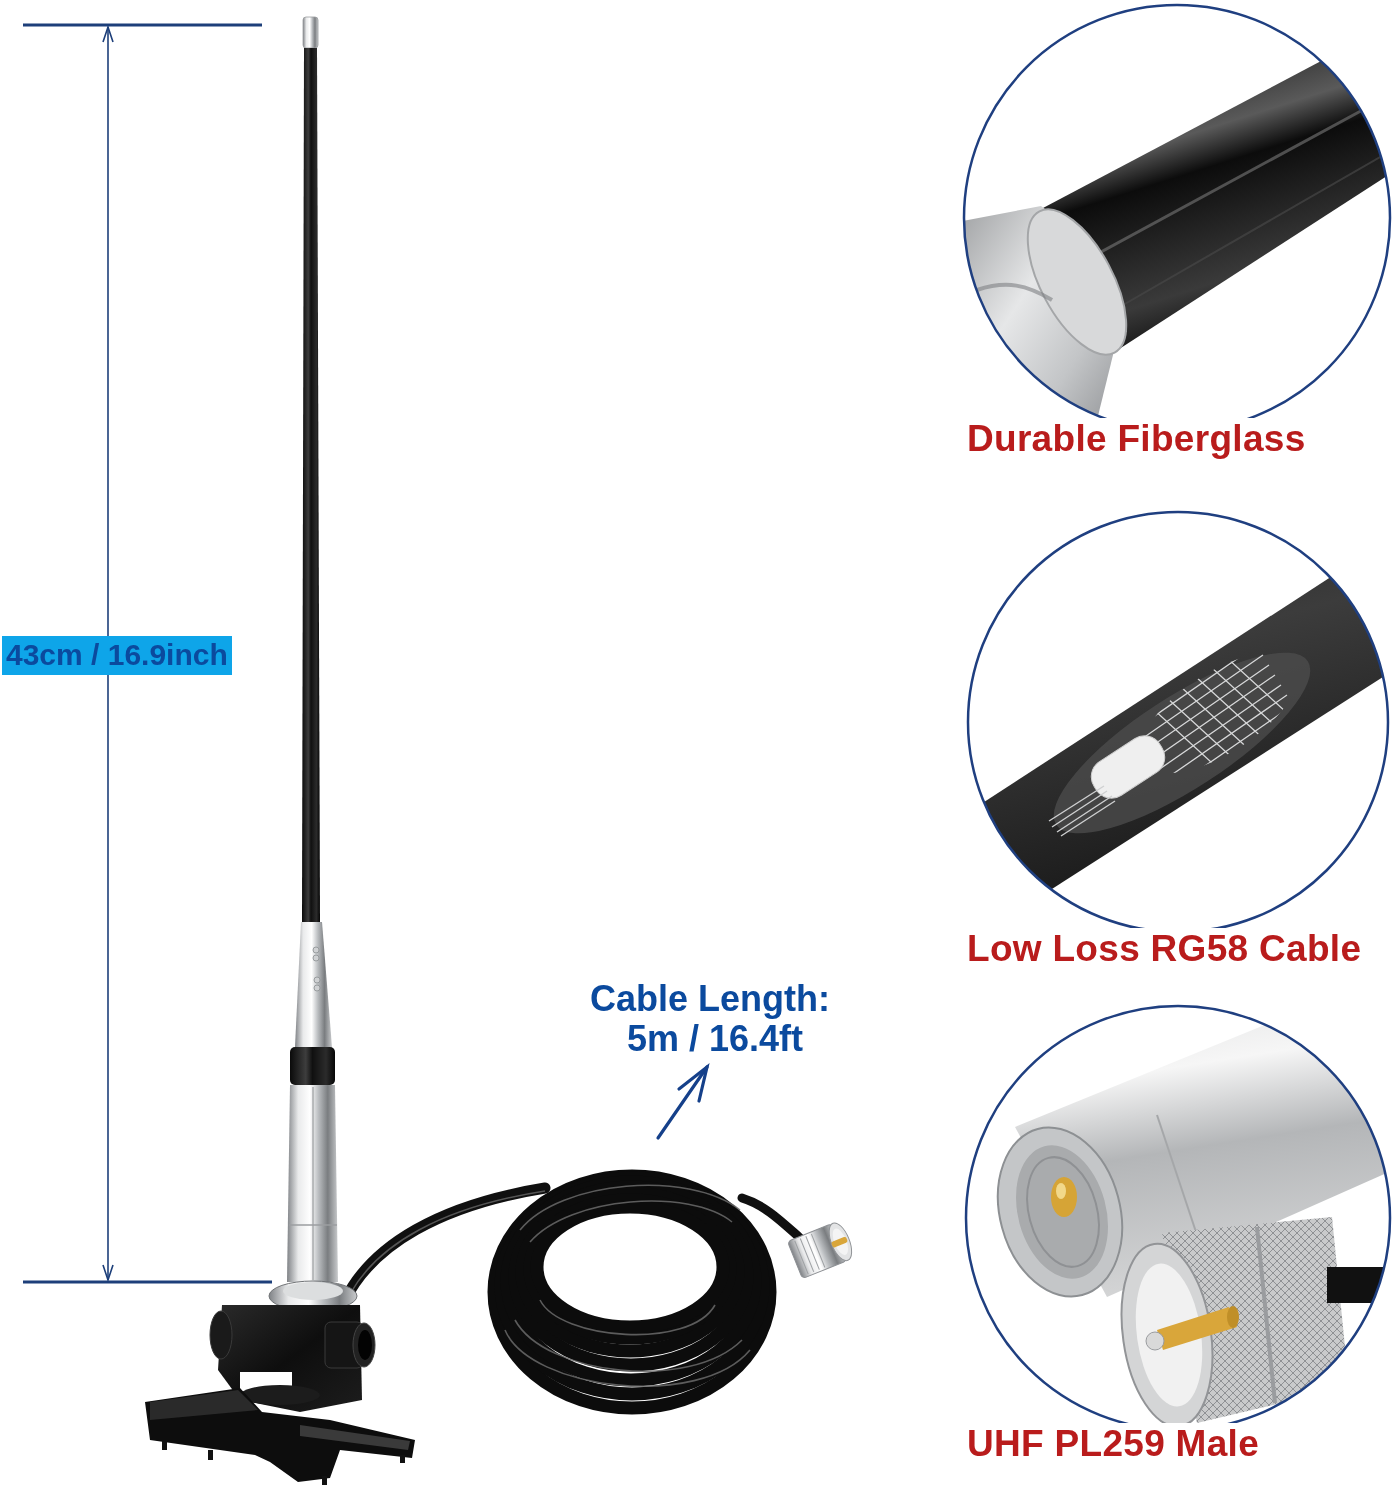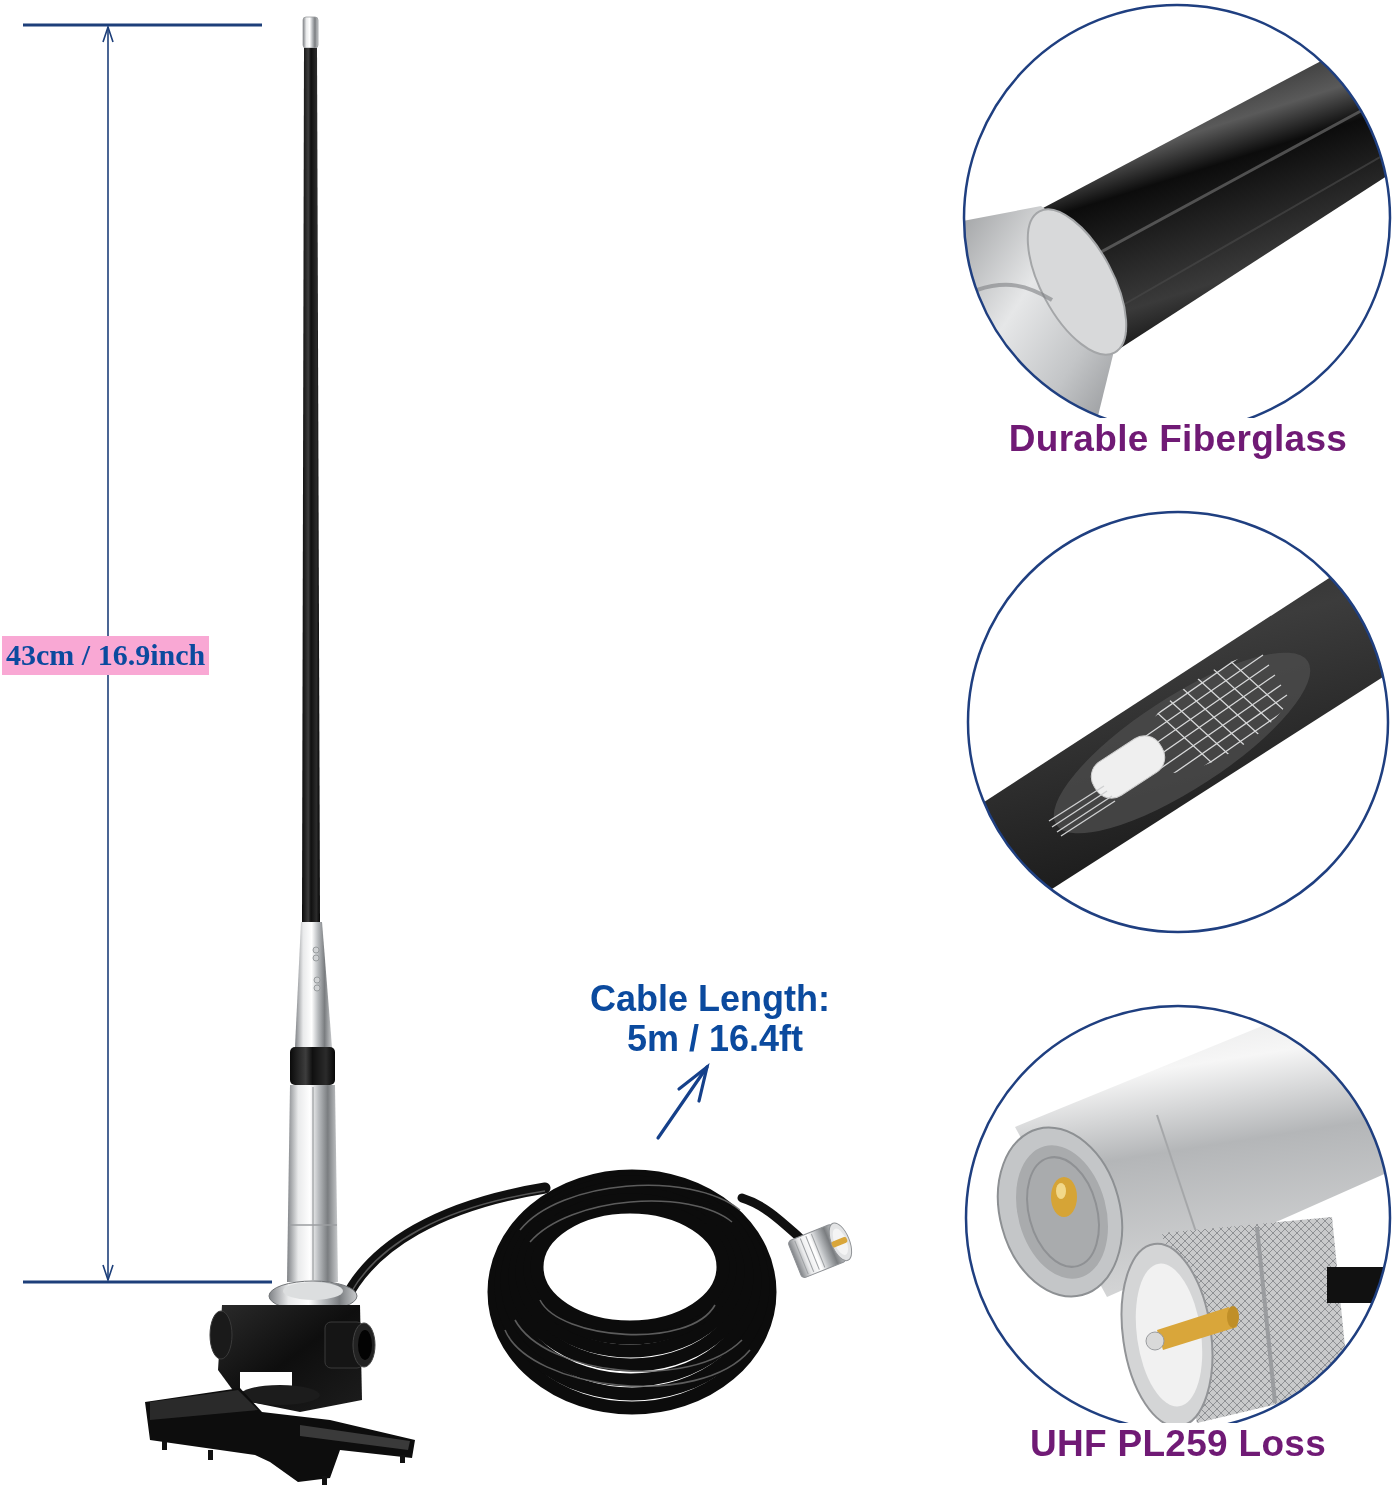--- a/index.html
+++ b/index.html
@@ -1,25 +1,25 @@
 <!DOCTYPE html>
 <html><head>
 <meta charset="utf-8">
 <style>
   html, body { margin: 0; padding: 0; background: #ffffff; }
   body { width: 1400px; height: 1500px; position: relative; overflow: hidden;
          font-family: "Liberation Sans", sans-serif; }
   .label { position: absolute; font-family: "Liberation Sans", sans-serif; font-weight: 700;
            color: #0b4a9e; white-space: nowrap; line-height: 1.15; }
-  .bg-white { background: #f9a8d4; font-family: Liberation Serif, serif; }
+  .bg-white { background: #0ea5e9; }
   #scene { position: absolute; left: 0; top: 0; }
   .feature { position: absolute; }
   .feature svg { position: absolute; left: 0; top: 0; overflow: visible; }
-  .feature-label { position: absolute; left: 0; width: 442px; text-align: center;
-                   font-size: 37px; font-weight: 700; color: #701a75; letter-spacing: 0.3px; }
+  .feature-label { position: absolute; left: 0; width: 442px; 
+                   font-size: 37px; font-weight: 700; color: #b91c1c; letter-spacing: 0.3px; }
   .feature-label span { background: #ffffff; padding: 0 10px; }
   .dim-label { left: 2px; top: 636px; font-size: 30px; padding: 2px 4px; }
   .cable-title { left: 590px; width: 240px; text-align: center; top: 978px; font-size: 36px; }
   .cable-value { left: 595px; width: 240px; text-align: center; top: 1018px; font-size: 36px; }
 </style>
 </head>
 <body>
 
 <svg id="scene" width="1400" height="1500" viewBox="0 0 1400 1500">
   <defs>
@@ -199,20 +199,21 @@
       <rect x="132" y="242" width="78" height="40" rx="18" transform="rotate(-33 171 262)" fill="#efefef" stroke="#cfcfcf"></rect>
       <g stroke="#cfd0d1" stroke-width="1.4">
         <line x1="95" y1="322" x2="150" y2="286"></line>
         <line x1="100" y1="327" x2="155" y2="291"></line>
         <line x1="92" y1="316" x2="147" y2="281"></line>
         <line x1="104" y1="331" x2="158" y2="296"></line>
       </g>
     </g>
     <circle cx="221" cy="217" r="210" fill="none" stroke="#1f3f80" stroke-width="2.5"></circle>
   </svg>
+  <div class="feature-label" style="top:423px;"><span>Low Loss RG58 Cable</span></div>
 </div>
 
 <div class="feature" style="left:957px; top:1005px; width:442px; height:470px;">
   <svg width="442" height="430" viewBox="0 0 442 430">
     <defs>
       <clipPath id="c3">
           <circle cx="221" cy="213" r="212"></circle>
         </clipPath>
       <linearGradient id="sil3" x1="0" y1="0" x2="0.2" y2="1">
         <stop offset="0" stop-color="#d9dadb"></stop>
@@ -239,14 +240,14 @@
       <line x1="300" y1="222" x2="318" y2="398" stroke="#9a9c9f" stroke-width="4"></line>
       <rect x="370" y="262" width="90" height="36" fill="#111"></rect>
       <ellipse cx="210" cy="330" rx="44" ry="92" transform="rotate(-8 210 330)" fill="#d4d5d6" stroke="#929497" stroke-width="2"></ellipse>
       <ellipse cx="212" cy="330" rx="32" ry="72" transform="rotate(-8 212 330)" fill="#f1f1f1"></ellipse>
       <polygon points="200,325 272,302 280,322 206,345" fill="#d9a63a"></polygon>
       <ellipse cx="276" cy="312" rx="6" ry="11" fill="#c08f28"></ellipse>
       <circle cx="198" cy="336" r="9" fill="#d9d9d9" stroke="#9a9c9f"></circle>
     </g>
     <circle cx="221" cy="213" r="212" fill="none" stroke="#1f3f80" stroke-width="2.5"></circle>
   </svg>
-  <div class="feature-label" style="top:418px;"><span>UHF PL259 Loss</span></div>
+  <div class="feature-label" style="top:418px;"><span>UHF PL259 Male</span></div>
 </div>
 
 </body></html>

